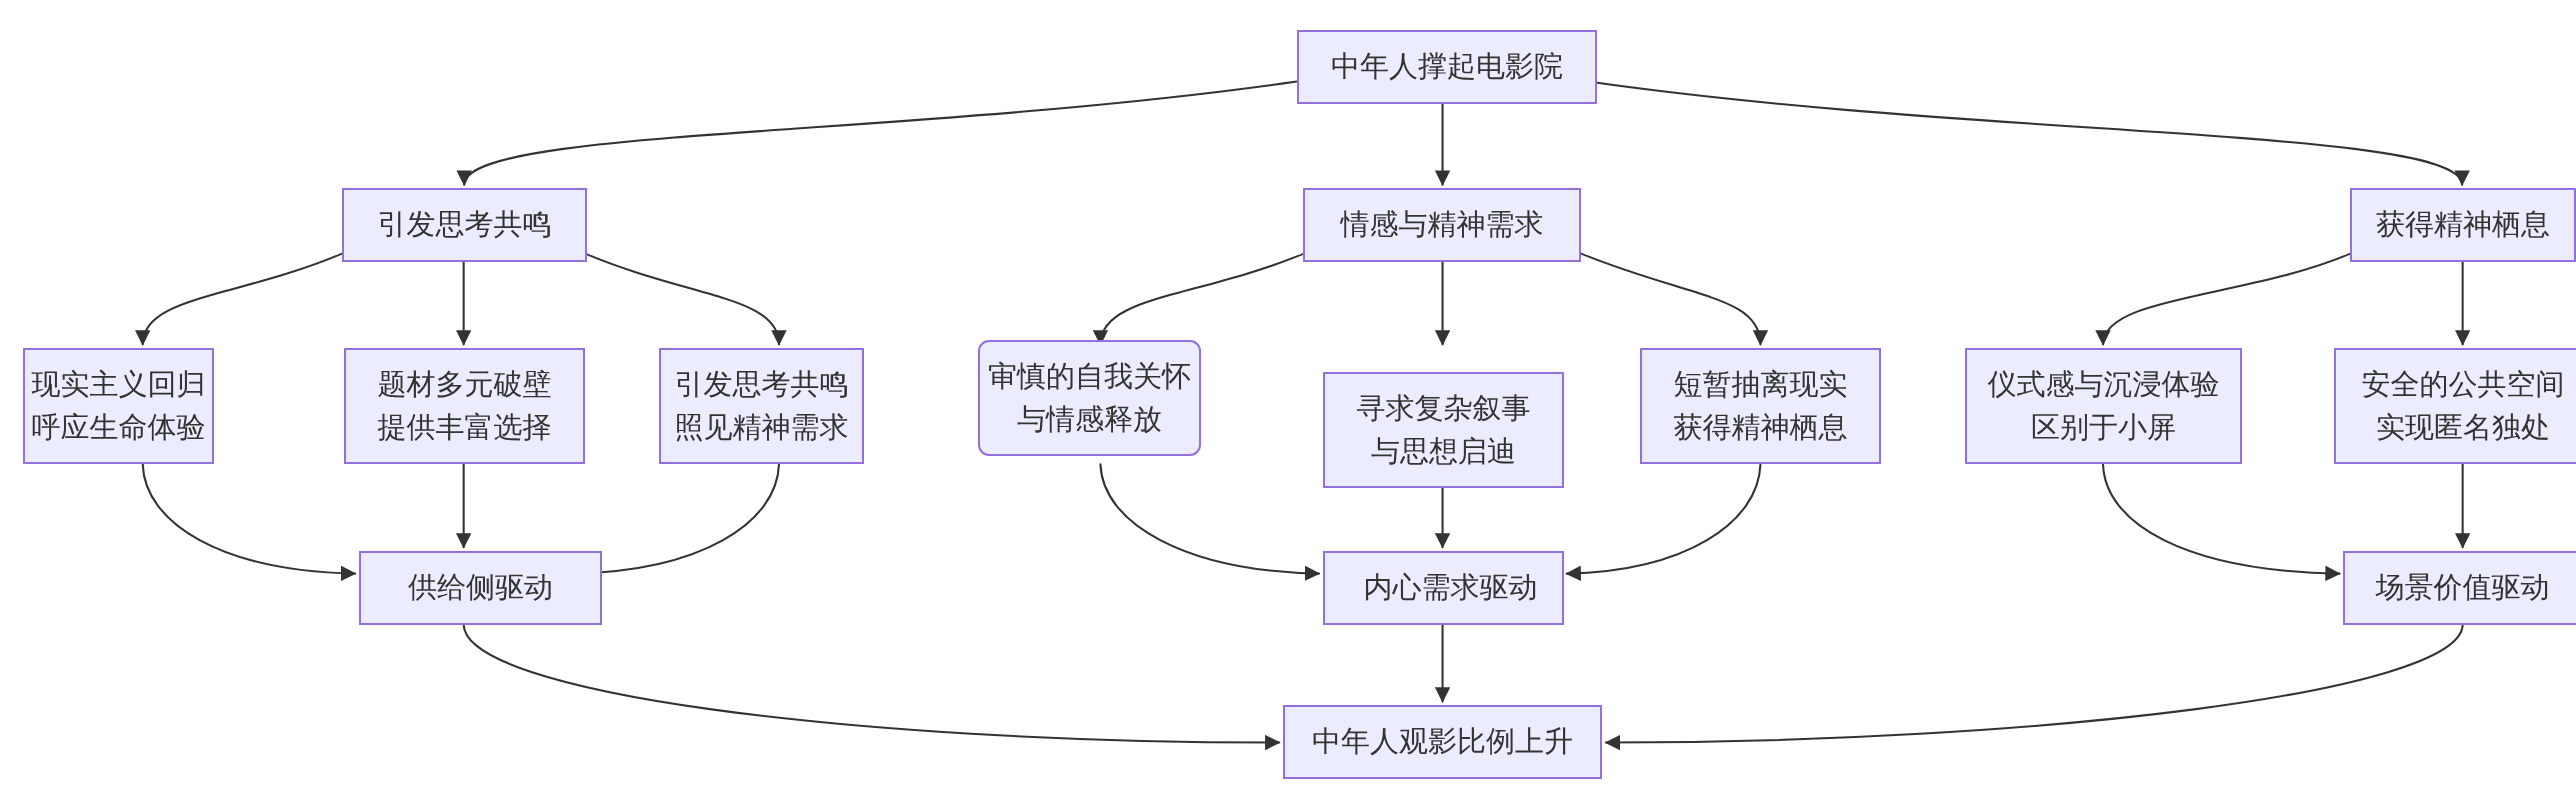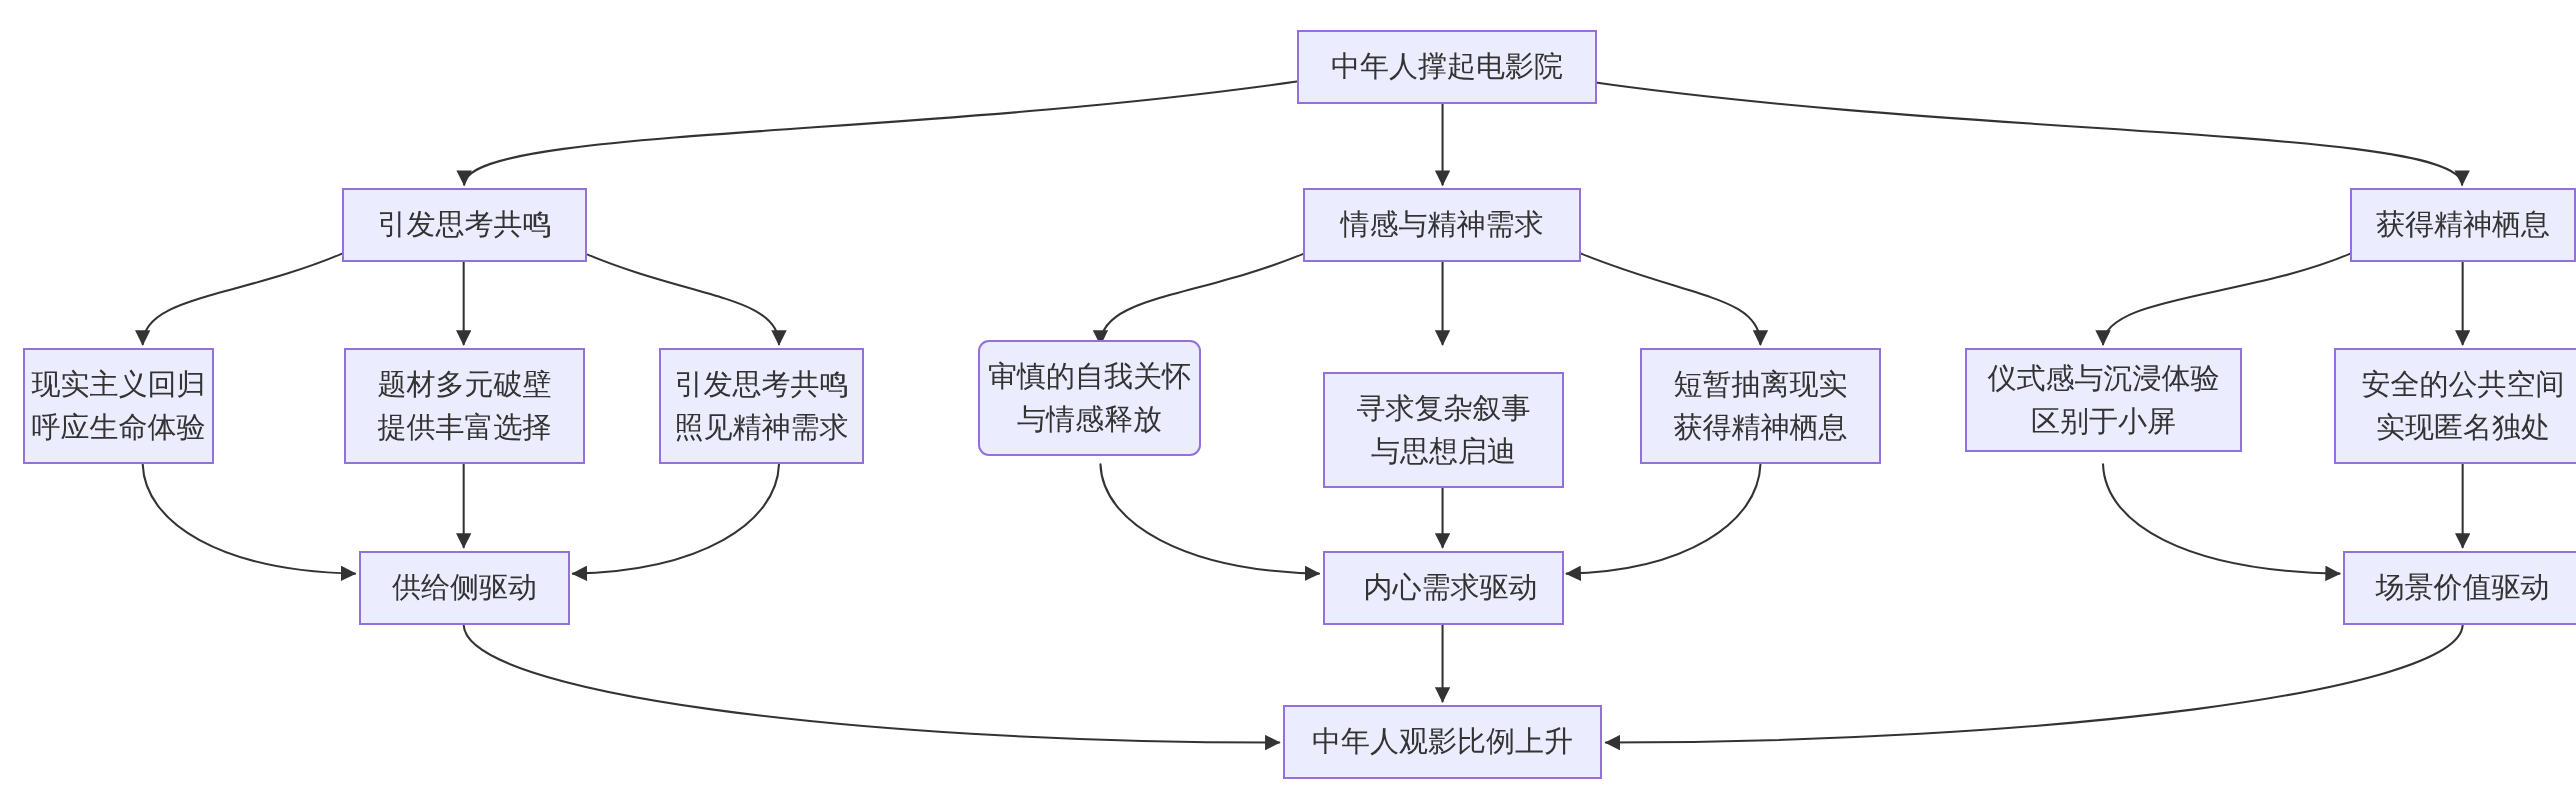--- a/index.html
+++ b/index.html
@@ -120,30 +120,30 @@
     <div>与情感释放</div>
   </div>
   <div class="node" style="left:1323px; top:348px; width:241px; height:116px;margin-top:24px;">
     <div>寻求复杂叙事</div>
     <div>与思想启迪</div>
   </div>
   <div class="node" style="left:1640px; top:348px; width:241px; height:116px;">
     <div>短暂抽离现实</div>
     <div>获得精神栖息</div>
   </div>
-  <div class="node" style="left:1965px; top:348px; width:277px; height:104px;">
+  <div class="node" style="left:1965px; top:348px; width:277px; height:116px;">
     <div>仪式感与沉浸体验</div>
     <div>区别于小屏</div>
   </div>
   <div class="node" style="left:2334px; top:348px; width:258px; height:116px;">
     <div>安全的公共空间</div>
     <div>实现匿名独处</div>
   </div>
 
-  <div class="node" style="left:359px; top:551px; width:211px; height:74px;">
+  <div class="node" style="left:359px; top:551px; width:243px; height:74px;">
     <div>供给侧驱动</div>
   </div>
   <div class="node" style="left:1323px; top:551px; width:241px; height:74px;padding-left:14px;">
     <div>内心需求驱动</div>
   </div>
   <div class="node" style="left:2343px; top:551px; width:239px; height:74px;">
     <div>场景价值驱动</div>
   </div>
 
   <div class="node" style="left:1283px; top:705px; width:319px; height:74px;text-align:right;">

